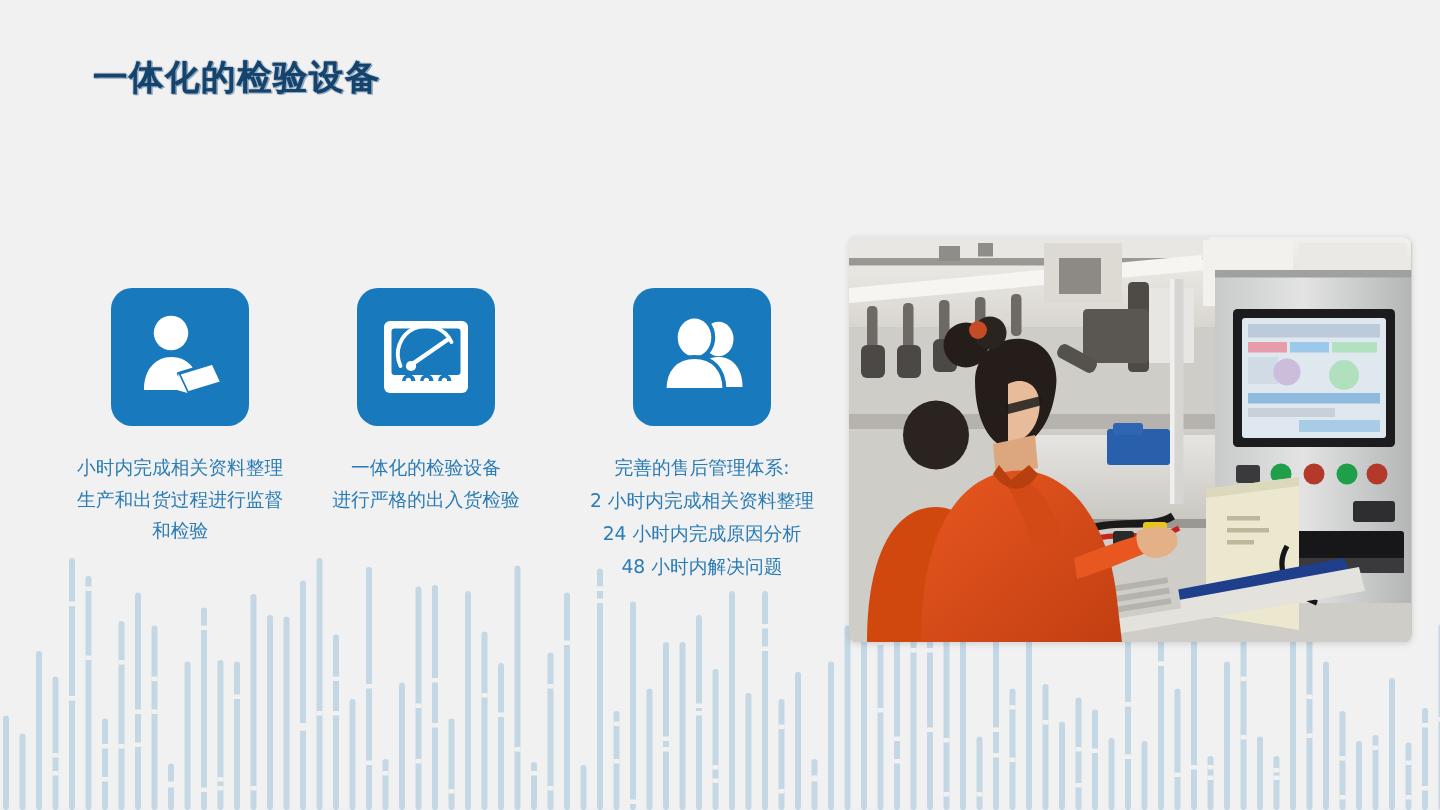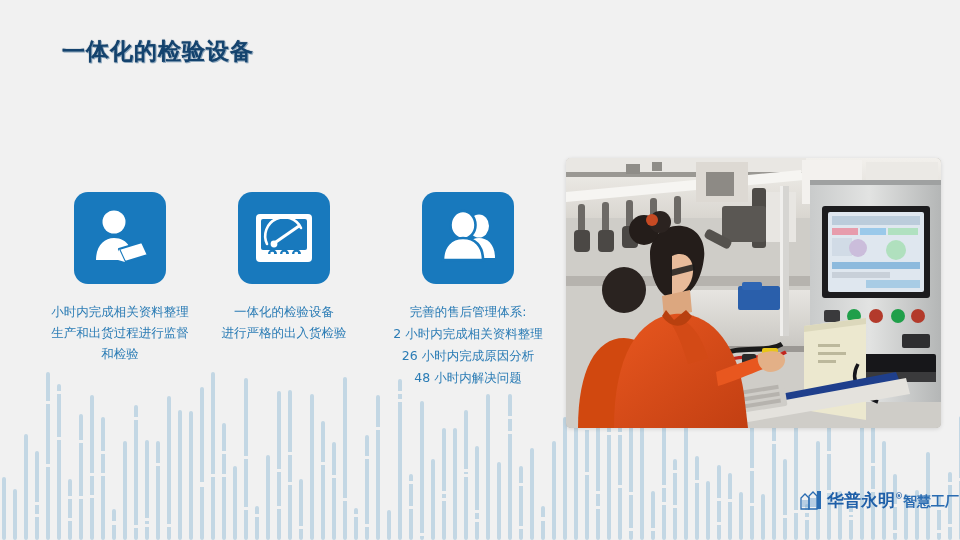--- a/index.html
+++ b/index.html
@@ -413,21 +413,21 @@
     <div class="f-icon">
       <svg viewBox="0 0 92 92" xmlns="http://www.w3.org/2000/svg">
         <ellipse cx="57" cy="34" rx="10" ry="11.5" fill="#ffffff"></ellipse>
         <path d="M41 66 C41 53 48 46 57 46 C66 46 73 53 73 66 Z" fill="#ffffff"></path>
         <ellipse cx="41" cy="33" rx="12.5" ry="14" fill="#ffffff" stroke="#1879bd" stroke-width="2.6"></ellipse>
         <path d="M21 68 C21 54 29 46 41 46 C53 46 61 54 61 68 Z" fill="#ffffff" stroke="#1879bd" stroke-width="2.6"></path>
       </svg>
     </div>
     <div class="f-text">完善的售后管理体系:
 2 小时内完成相关资料整理
-26 小时内完成原因分析
+24 小时内完成原因分析
 48 小时内解决问题</div>
   </div>
 
   <div id="photo">
     <svg viewBox="0 0 375 270" xmlns="http://www.w3.org/2000/svg">
       <defs>
         <linearGradient id="ceil" x1="0" y1="0" x2="0" y2="1">
           <stop offset="0%" stop-color="#f2f0ec"></stop>
           <stop offset="100%" stop-color="#d9d6d0"></stop>
         </linearGradient>
@@ -556,32 +556,14 @@
       <path d="M48 270 C48 198 72 160 108 156 C146 152 172 190 178 236 L182 270 Z" fill="url(#shirt1)"></path>
       <path d="M112 160 C126 164 136 180 142 200 L122 206 C116 186 110 172 104 164 Z" fill="#d34a16"></path>
 
       <path d="M150 214 C166 208 182 202 196 198 L200 210 C184 216 166 224 152 228 Z" fill="#e8571f"></path>
       <path d="M192 196 C204 192 214 192 218 198 C222 206 214 214 204 214 C196 214 190 206 192 196 Z" fill="#e3b087"></path>
 
       <path d="M96 158 C104 170 118 172 126 158 L120 152 L108 162 L100 152 Z" fill="#b8400f"></path>
     </svg>
   </div>
 
-  <div id="logo">
-    <span class="mark">
-      <svg viewBox="0 0 22 21" xmlns="http://www.w3.org/2000/svg">
-        <path d="M1 20 L1 9 L5 5 L9 9 L9 20 Z" fill="none" stroke="#2a6cb2" stroke-width="1.3"></path>
-        <path d="M9 20 L9 7 L13 3 L17 7 L17 20 Z" fill="none" stroke="#2a6cb2" stroke-width="1.3"></path>
-        <path d="M17 20 L17 2 L21 2 L21 20 Z" fill="#2a6cb2"></path>
-        <g stroke="#6fa3d4" stroke-width="0.9">
-          <line x1="3" y1="11" x2="3" y2="18"></line>
-          <line x1="5" y1="11" x2="5" y2="18"></line>
-          <line x1="7" y1="11" x2="7" y2="18"></line>
-          <line x1="11" y1="9" x2="11" y2="18"></line>
-          <line x1="13" y1="9" x2="13" y2="18"></line>
-          <line x1="15" y1="9" x2="15" y2="18"></line>
-        </g>
-      </svg>
-    </span>
-    <span class="wordmark"><span>华普永明</span><span class="reg">®</span><span class="sub">智慧工厂</span></span>
-  </div>
 
 </div>
 
 </body></html>

